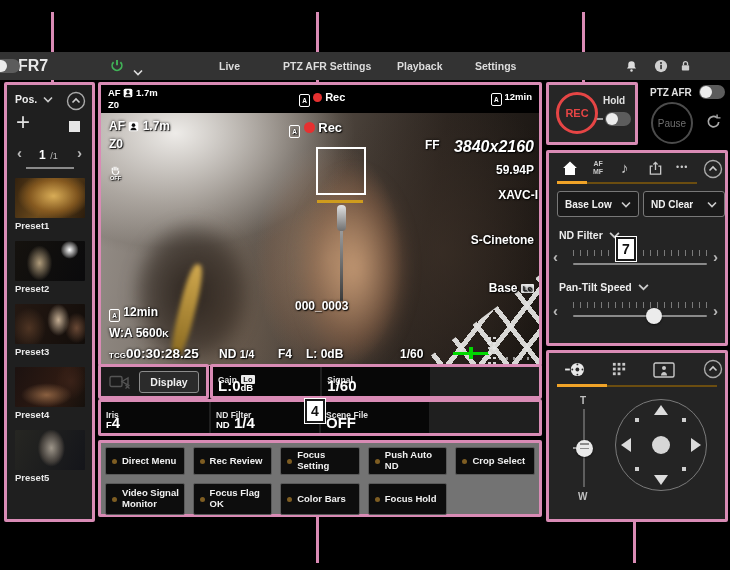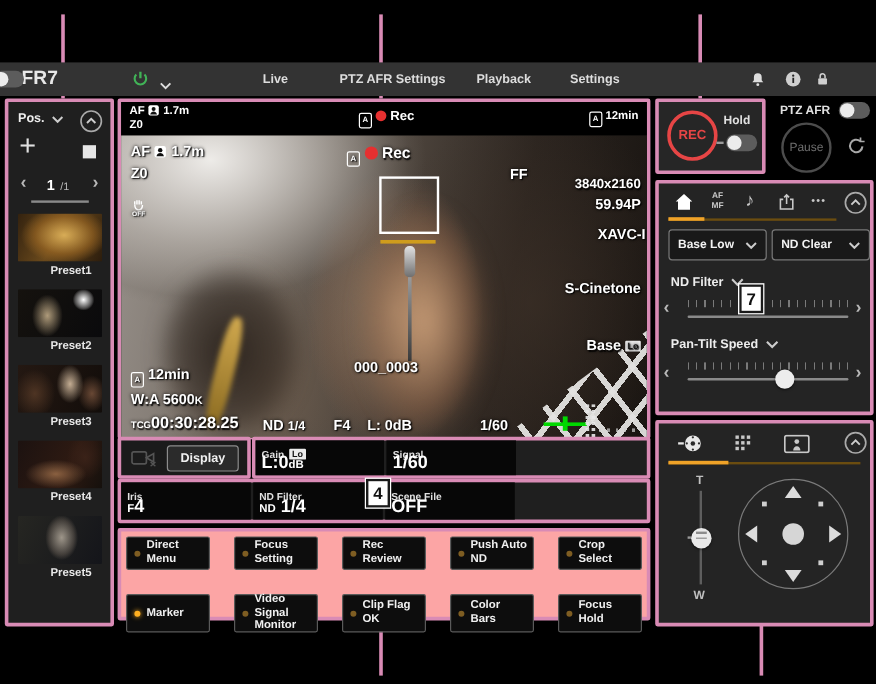--- a/index.html
+++ b/index.html
@@ -16,21 +16,21 @@
 
   
   .topbar { position:absolute; left:0; top:52px; width:730px; height:28px; background:#333; color:#e8e8e8; }
   .topbar .title { position:absolute; left:18px; top:0; line-height:28px; font-size:16px; font-weight:bold; }
   .nav-item { position:absolute; top:0; line-height:28px; font-size:10.5px; font-weight:bold; color:#ddd; cursor:pointer; }
   .tb-ic { position:absolute; top:7px; }
   .toggle { position:relative; width:26px; height:14px; border-radius:7px; background:#5c5c5c; }
   .toggle .knob { position:absolute; left:1px; top:1px; width:12px; height:12px; border-radius:50%; background:#ececec; }
   .circ-btn { width:20px; height:20px; }
   .thumb { position:absolute; left:8px; width:70px; height:40px; border-radius:1px; }
-  .thumb-label { position:absolute; left:8px; font-size:9.5px; font-weight:bold; color:#e8e8e8;margin-left:27px; }
+  .thumb-label { position:absolute; left:8px; font-size:9.5px; font-weight:bold; color:#e8e8e8; }
   .th1 { background:radial-gradient(ellipse 40px 26px at 55% 45%, rgba(222,178,90,.95), rgba(150,100,35,.7) 60%, transparent 90%), linear-gradient(115deg,#33220f,#6b4a1c 45%,#2c1d0d); }
   .th2 { background:radial-gradient(circle 12px at 78% 22%, #fff, rgba(255,255,255,.25) 60%, transparent 75%), radial-gradient(ellipse 16px 22px at 35% 55%, rgba(214,190,150,.8), transparent 80%), linear-gradient(120deg,#15120e,#0a0a0c); }
   .th3 { background:radial-gradient(ellipse 14px 20px at 62% 40%, rgba(225,200,170,.85), transparent 80%), radial-gradient(ellipse 20px 24px at 20% 60%, rgba(90,60,40,.8), transparent 85%), radial-gradient(ellipse 14px 18px at 88% 60%, rgba(160,110,80,.6), transparent 85%), linear-gradient(110deg,#241812,#120d0a); }
   .th4 { background:radial-gradient(ellipse 30px 14px at 45% 70%, rgba(170,120,80,.75), transparent 85%), radial-gradient(ellipse 18px 22px at 80% 35%, rgba(60,35,25,.9), transparent 85%), linear-gradient(115deg,#1c1210,#2e1a12 60%,#15100c); }
   .th5 { background:radial-gradient(ellipse 16px 22px at 52% 45%, rgba(190,180,165,.8), rgba(110,100,90,.45) 65%, transparent 85%), linear-gradient(115deg,#262622,#14151a); }
 
   
   .strip { position:absolute; left:0; top:0; width:100%; height:28px; background:#000; color:#fff; }
   .osdtxt { position:absolute; color:#fff; font-weight:bold; text-shadow:0 0 3px rgba(0,0,0,.95), 1px 1px 1px rgba(0,0,0,.85); white-space:nowrap; }
   .video { position:absolute; left:0; top:28px; width:438px; height:252px; overflow:hidden; background-color:#1c1917;
@@ -239,21 +239,21 @@
           </svg>
         <div class="small-cap" style="margin-top:-3px; font-size:5.5px;">OFF</div>
       </div>
       <div class="osdtxt" style="left:188px; top:7px; font-size:13px;">
         <span class="slot-ic">A</span>
         <span class="recdot" style="width:11px;height:11px;"></span>
         <span>Rec</span>
       </div>
 
       <div class="osdtxt" style="left:324px; top:25px; font-size:12px;">FF</div>
-      <div class="osdtxt" style="right:5px; top:35px; font-size:11px;">3840x2160</div>
+      <div class="osdtxt" style="right:5px; top:25px; font-size:16px;font-style:italic;">3840x2160</div>
       <div class="osdtxt" style="right:5px; top:50px; font-size:12px;">59.94P</div>
       <div class="osdtxt" style="right:1px; top:75px; font-size:12px;">XAVC-I</div>
       <div class="osdtxt" style="right:5px; top:120px; font-size:12px;">S-Cinetone</div>
       <div class="osdtxt" style="right:5px; top:168px; font-size:12px;">
         <span>Base</span>
         <span class="badge">Lo</span>
       </div>
 
       <div class="osdtxt" style="left:8px; top:192px; font-size:12px;">
         <span class="slot-ic">A</span>
@@ -315,52 +315,48 @@
       <span class="lb">ND Filter</span>
       <span class="val"><span class="sm">ND</span> <span>1/4</span></span>
     </div>
     <div class="cell">
       <span class="lb">Scene File</span>
       <span class="val">OFF</span>
     </div>
   </div>
   <div class="cnum" style="left:305px; top:399px;">4</div>
 
-  <div class="pb" style="left:98px; top:440px; width:444px; height:77px; background:#fca5a5; display:grid; grid-template-columns:repeat(5,1fr); grid-template-rows:28px 32px; gap:20px; padding:4px;">
+  <div class="pb" style="left:98px; top:440px; width:444px; height:77px; background:#737373; display:grid; grid-template-columns:repeat(5,1fr); grid-template-rows:28px 32px; gap:8px; padding:4px;">
     <div class="abtn">
         <span class="dot"></span>
         <span class="albl">Direct Menu</span>
       </div>
     <div class="abtn">
         <span class="dot"></span>
+        <span class="albl">Rec Review</span>
+      </div>
+    <div class="abtn">
+        <span class="dot"></span>
         <span class="albl">Focus Setting</span>
       </div>
     <div class="abtn">
         <span class="dot"></span>
-        <span class="albl">Rec Review</span>
-      </div>
-    <div class="abtn">
-        <span class="dot"></span>
         <span class="albl">Push Auto ND</span>
       </div>
     <div class="abtn">
         <span class="dot"></span>
         <span class="albl">Crop Select</span>
       </div>
-    <div class="abtn lit">
-        <span class="dot"></span>
-        <span class="albl">Marker</span>
-      </div>
     <div class="abtn">
         <span class="dot"></span>
         <span class="albl">Video Signal Monitor</span>
       </div>
     <div class="abtn">
         <span class="dot"></span>
-        <span class="albl">Clip Flag OK</span>
+        <span class="albl">Focus Flag OK</span>
       </div>
     <div class="abtn">
         <span class="dot"></span>
         <span class="albl">Color Bars</span>
       </div>
     <div class="abtn">
         <span class="dot"></span>
         <span class="albl">Focus Hold</span>
       </div>
   </div>

